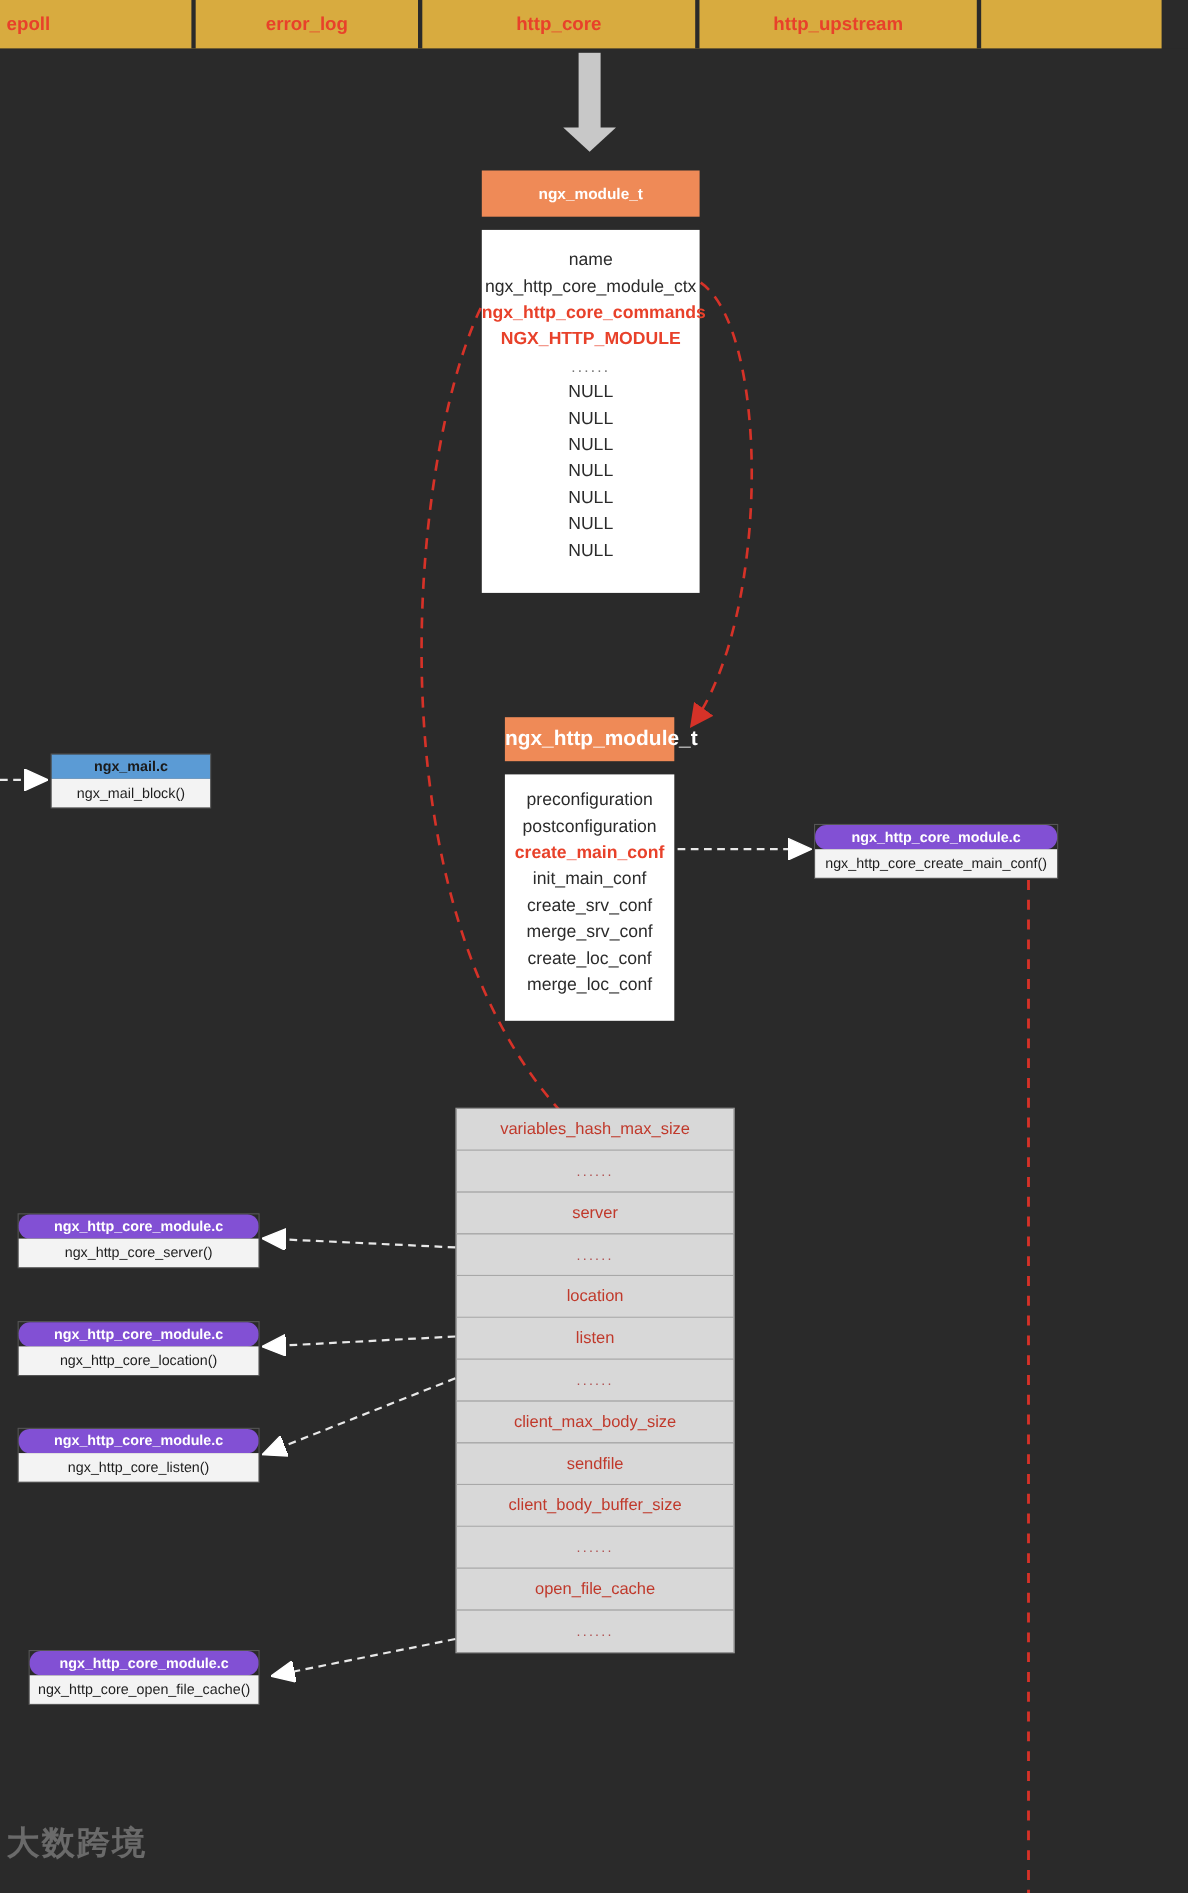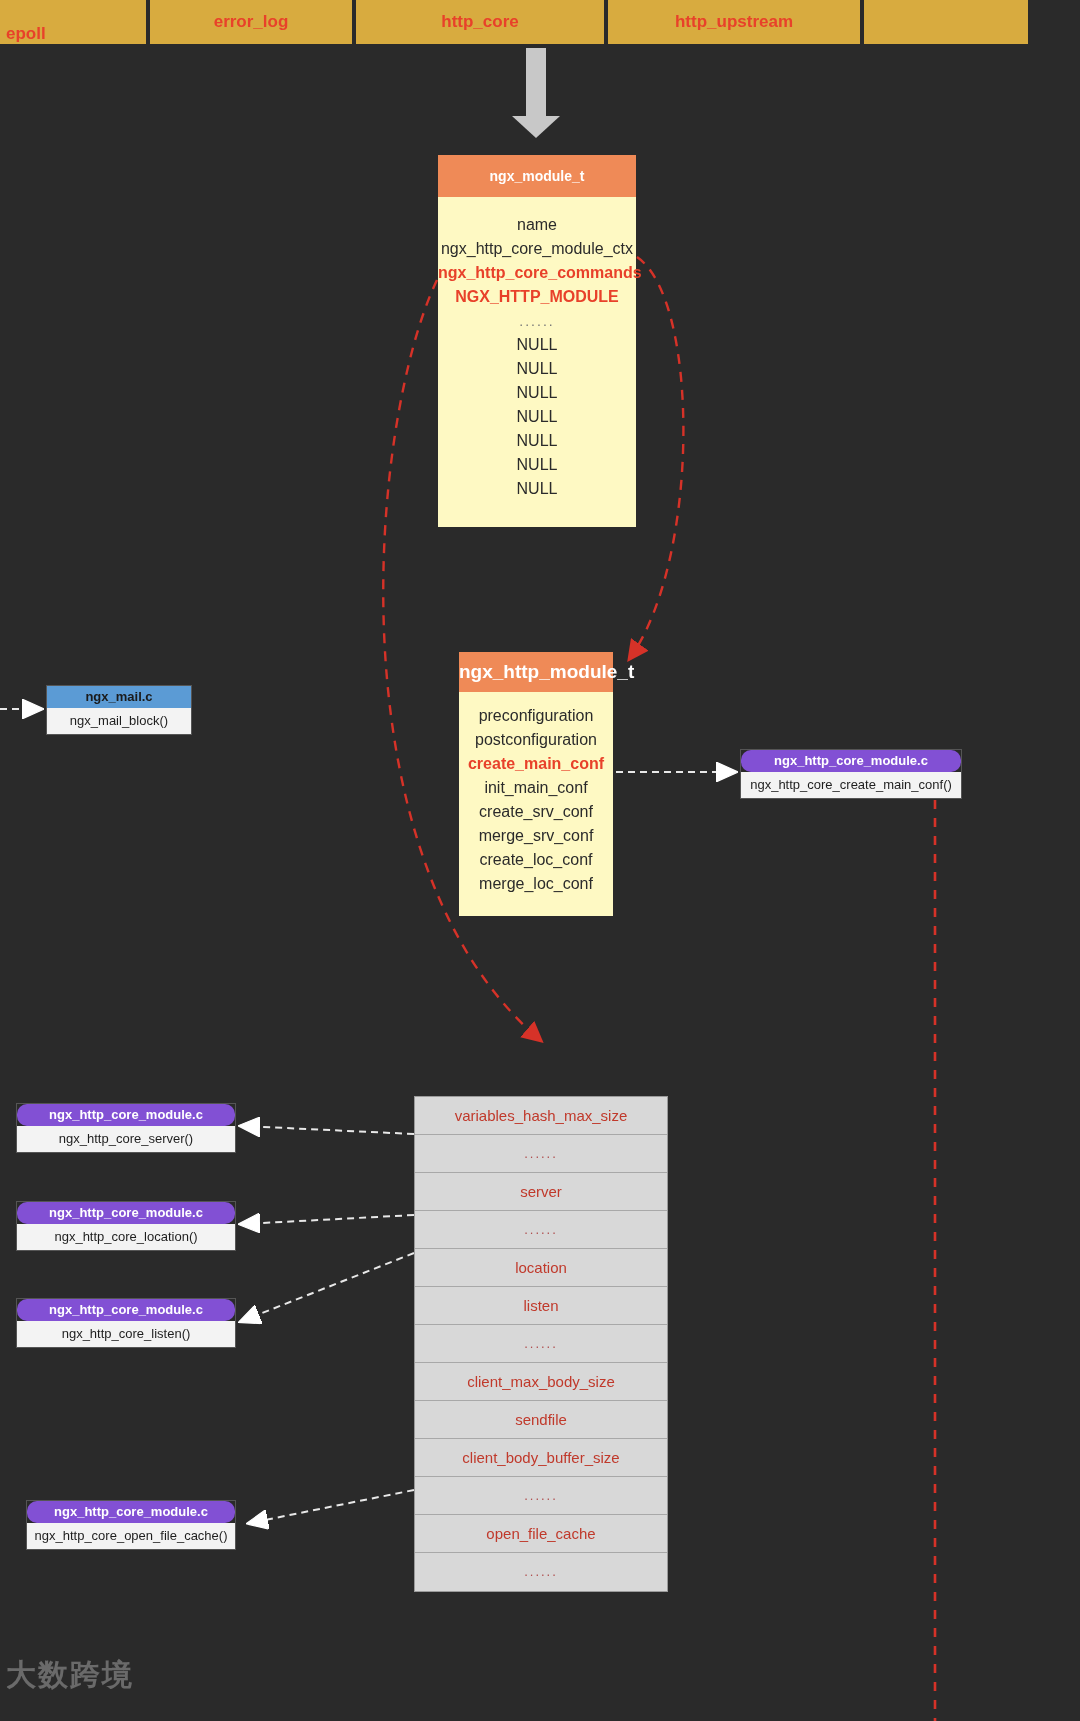--- a/index.html
+++ b/index.html
@@ -23,35 +23,36 @@
     height:44px;
     background:#d8ab3f;
     color:#e8412a;
     font-weight:bold;
     font-size:17px;
     display:flex;align-items:center;justify-content:center;
     border-right:4px solid #2a2a2a;
     box-sizing:border-box;
     white-space:nowrap;
   }
-  .tab.t0{width:150px;justify-content:flex-start;padding-left:6px;align-items:flex-end;}
+  .tab.t0{width:178px;justify-content:flex-start;padding-left:6px;}
   .tab.t1{width:206px;}
   .tab.t2{width:252px;}
   .tab.t3{width:256px;}
   .tab.t4{width:164px;border-right:none;}
 
   
   .card{position:absolute;box-sizing:border-box;}
   .card .hdr{
     color:#ffffff;font-weight:bold;text-align:center;
     box-sizing:border-box;
   }
   .card .body{
-    background:#fef9c3;
-    box-sizing:border-box;
+    background:#ffffff;
+    box-sizing:border-box;
+    margin-top:12px;
   }
   .card .body .row{
     text-align:center;
     color:#2b2b2b;
     font-size:16px;
     line-height:24px;
     white-space:nowrap;
   }
   .card .body .row.hl{
     color:#e8412a;font-weight:bold;
@@ -86,21 +87,21 @@
 
   #fc-mail{left:46px;top:685px;width:146px;}
   #fc-createmain{left:740px;top:749px;width:222px;}
   #fc-server{left:16px;top:1103px;width:220px;}
   #fc-location{left:16px;top:1201px;width:220px;}
   #fc-listen{left:16px;top:1298px;width:220px;}
   #fc-openfile{left:26px;top:1500px;width:210px;}
 
   
   #directives{
-    position:absolute;left:414px;top:1096px;width:254px;
+    position:absolute;left:414px;top:1007px;width:254px;
     box-sizing:border-box;
     border:1px solid #9a9a9a;
   }
   #directives .drow{
     background:#d8d8d8;
     border-bottom:1px solid #a8a8a8;
     height:38px;line-height:38px;
     text-align:center;
     color:#c0392b;
     font-size:15px;

